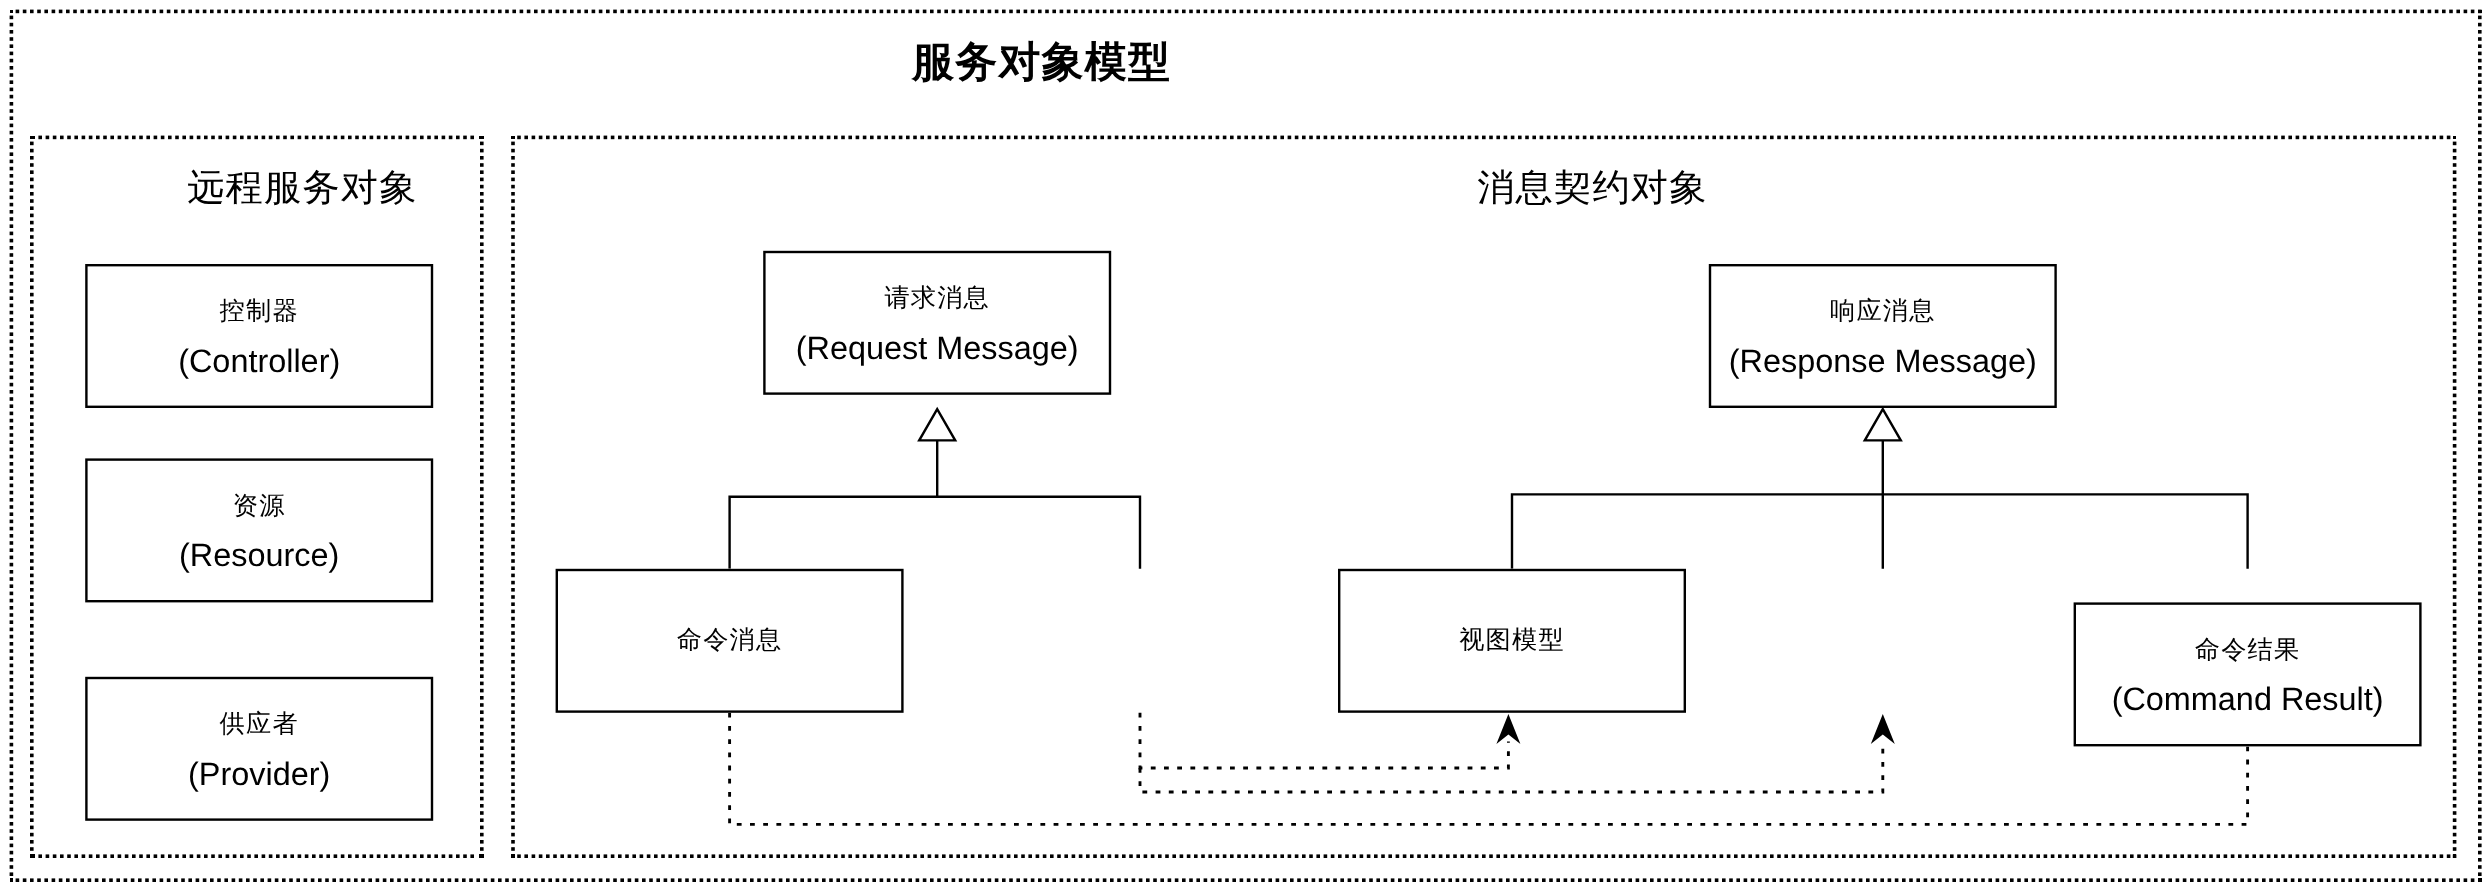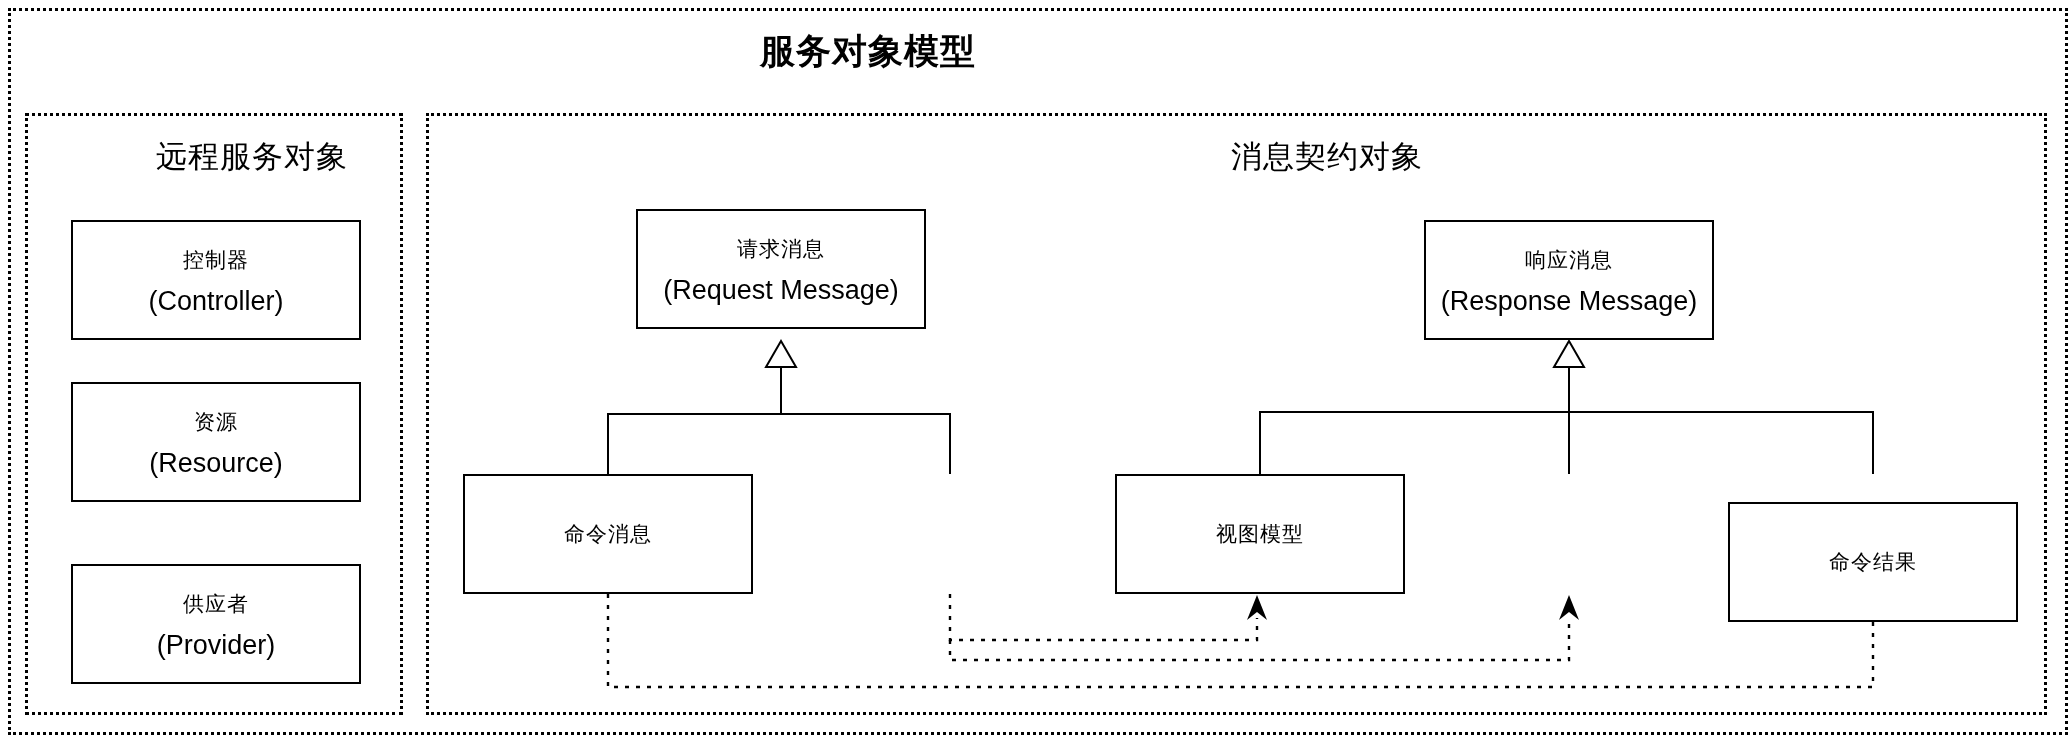--- a/index.html
+++ b/index.html
@@ -85,15 +85,16 @@
   </div>
 
   <div class="node" style="left:463px;top:474px;">
     <span class="zh">命令消息</span>
   </div>
   <div class="node" style="left:1115px;top:474px;">
     <span class="zh">视图模型</span>
   </div>
   <div class="node" style="left:1728px;top:502px;">
     <span class="zh">命令结果</span>
+    <span class="en">(Command Result)</span>
   </div>
 
 </div>
 
 </body></html>

